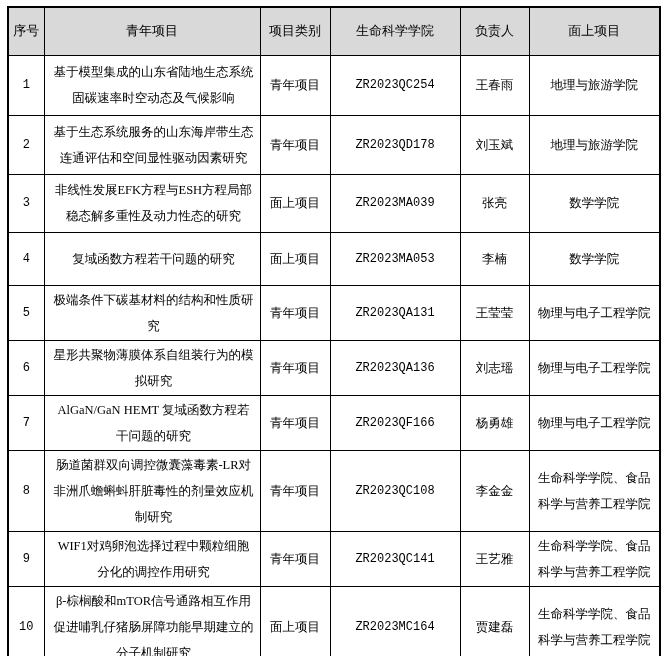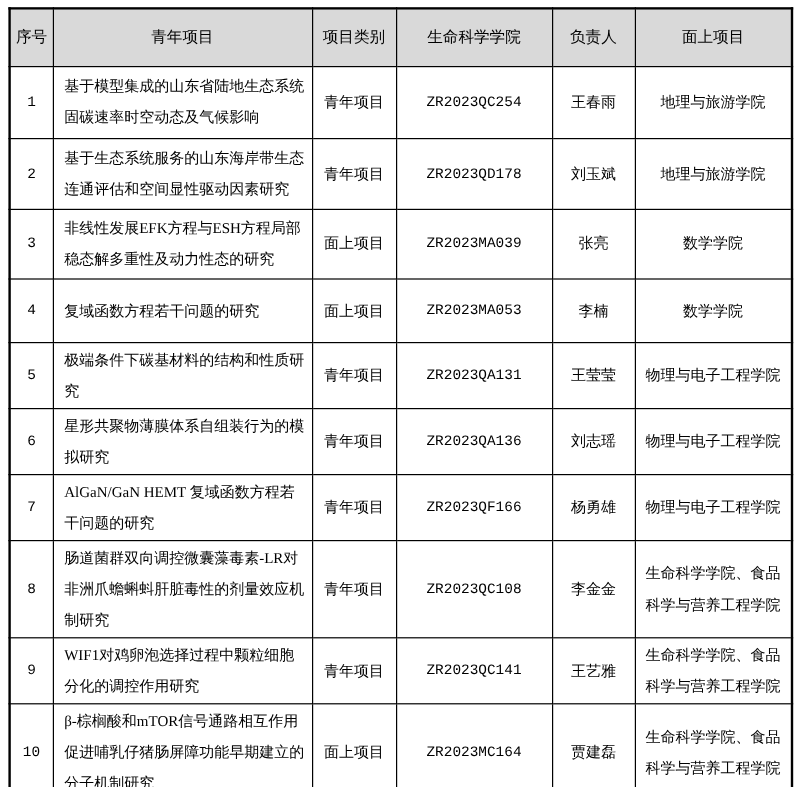--- a/index.html
+++ b/index.html
@@ -32,21 +32,21 @@
     font-weight:normal;
     font-size:13px;
     height:48px;
   }
   col.c-seq{width:36px;}
   col.c-name{width:216px;}
   col.c-cat{width:70px;}
   col.c-code{width:130px;}
   col.c-person{width:69px;}
   col.c-unit{width:131px;}
-  td.c-name{text-align:left;padding-left:9px;padding-right:6px;}
+  td.c-name{text-align:center;padding-left:9px;padding-right:6px;}
   td.c-seq,td.c-code{
     font-family:"Liberation Mono","DejaVu Sans Mono",monospace;
     font-size:12px;
   }
   
   tbody tr:nth-child(1){height:60px;}
   tbody tr:nth-child(2){height:59px;}
   tbody tr:nth-child(3){height:58px;}
   tbody tr:nth-child(4){height:53px;}
   tbody tr:nth-child(5){height:52px;}

